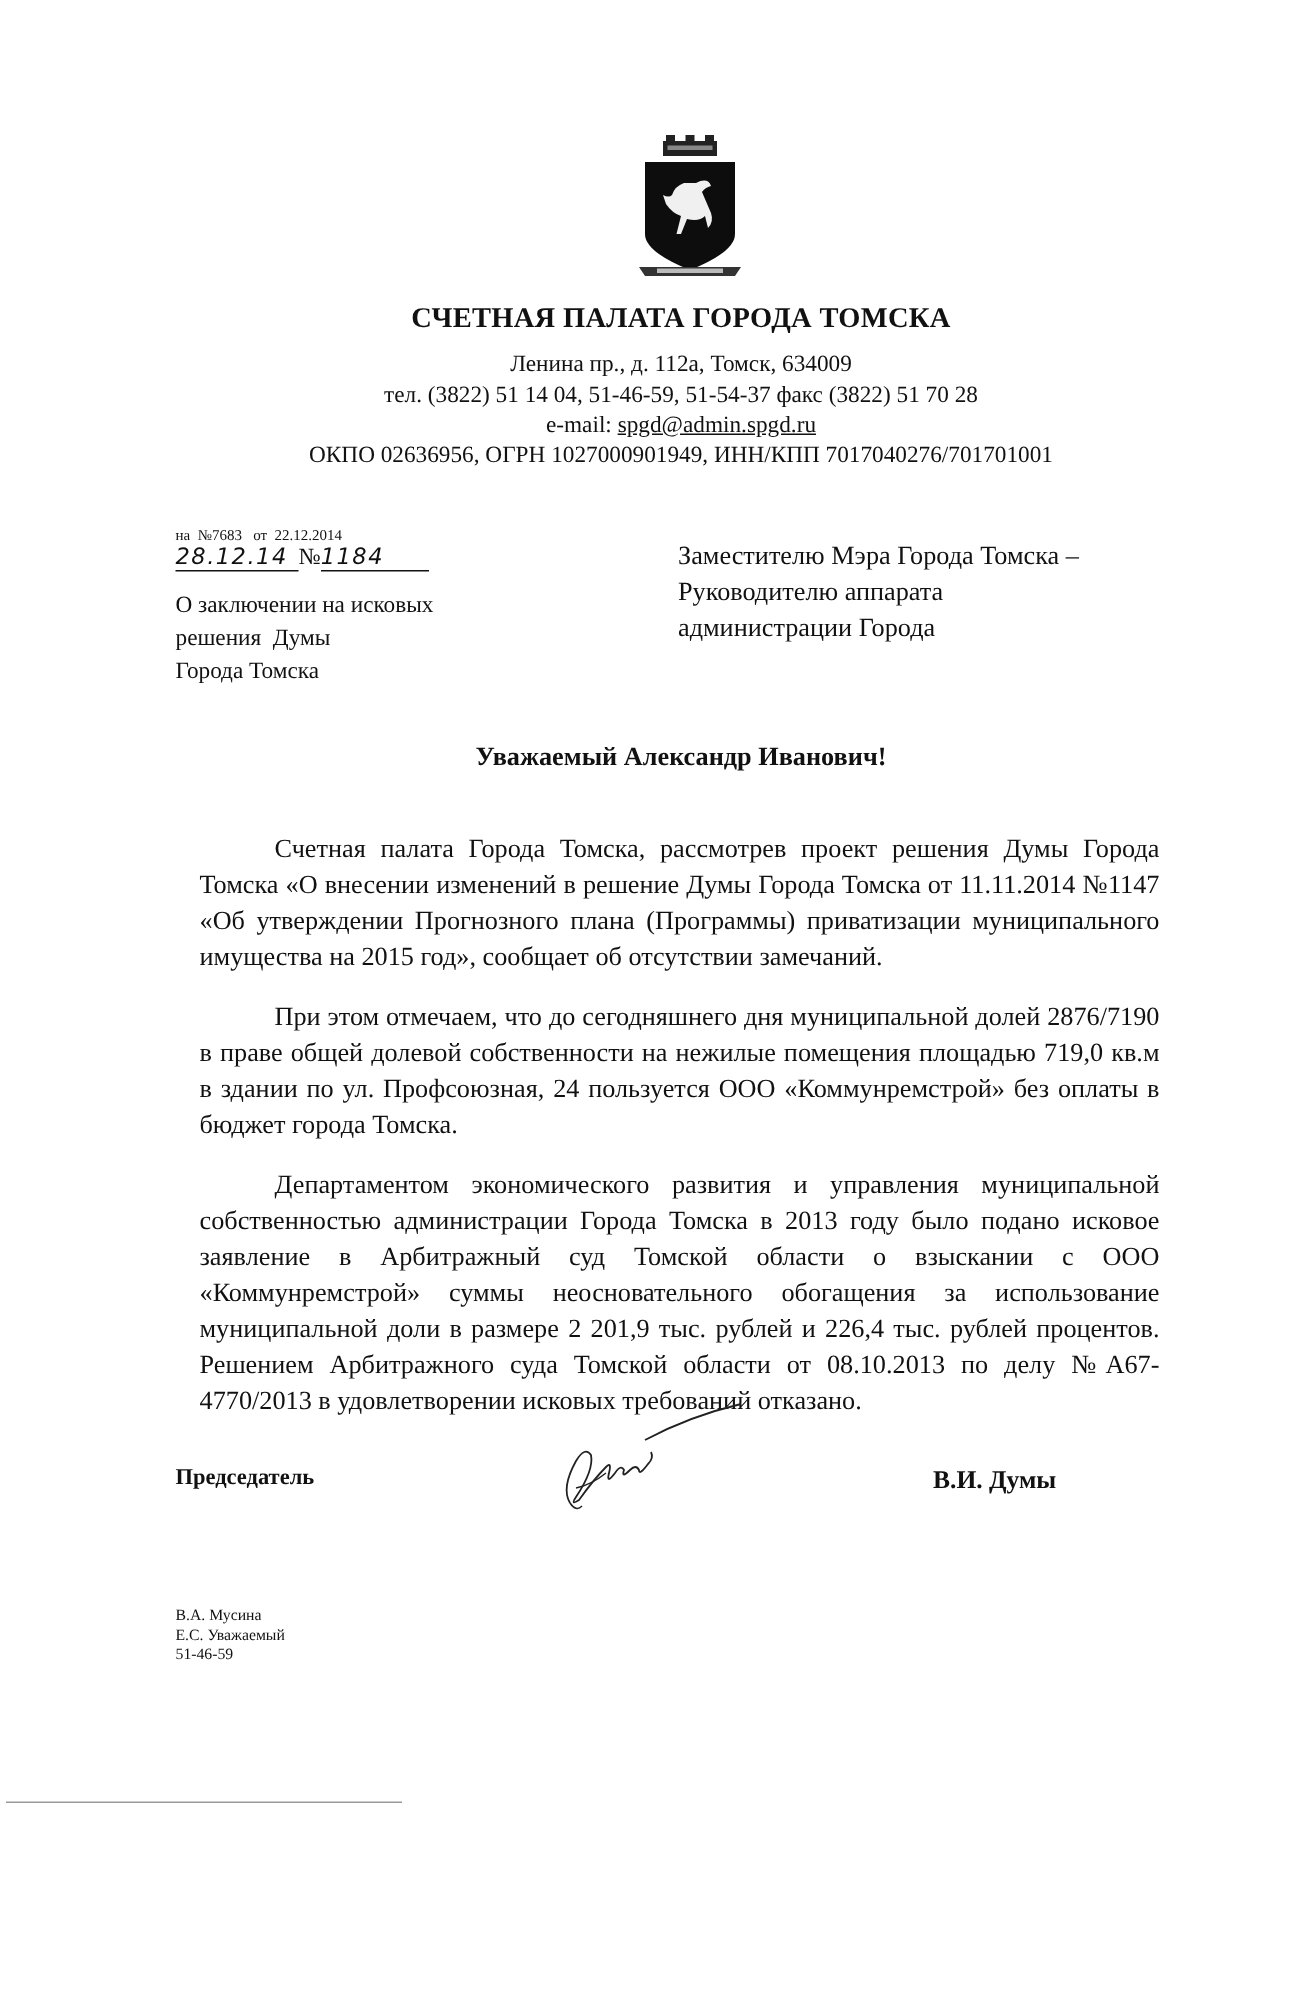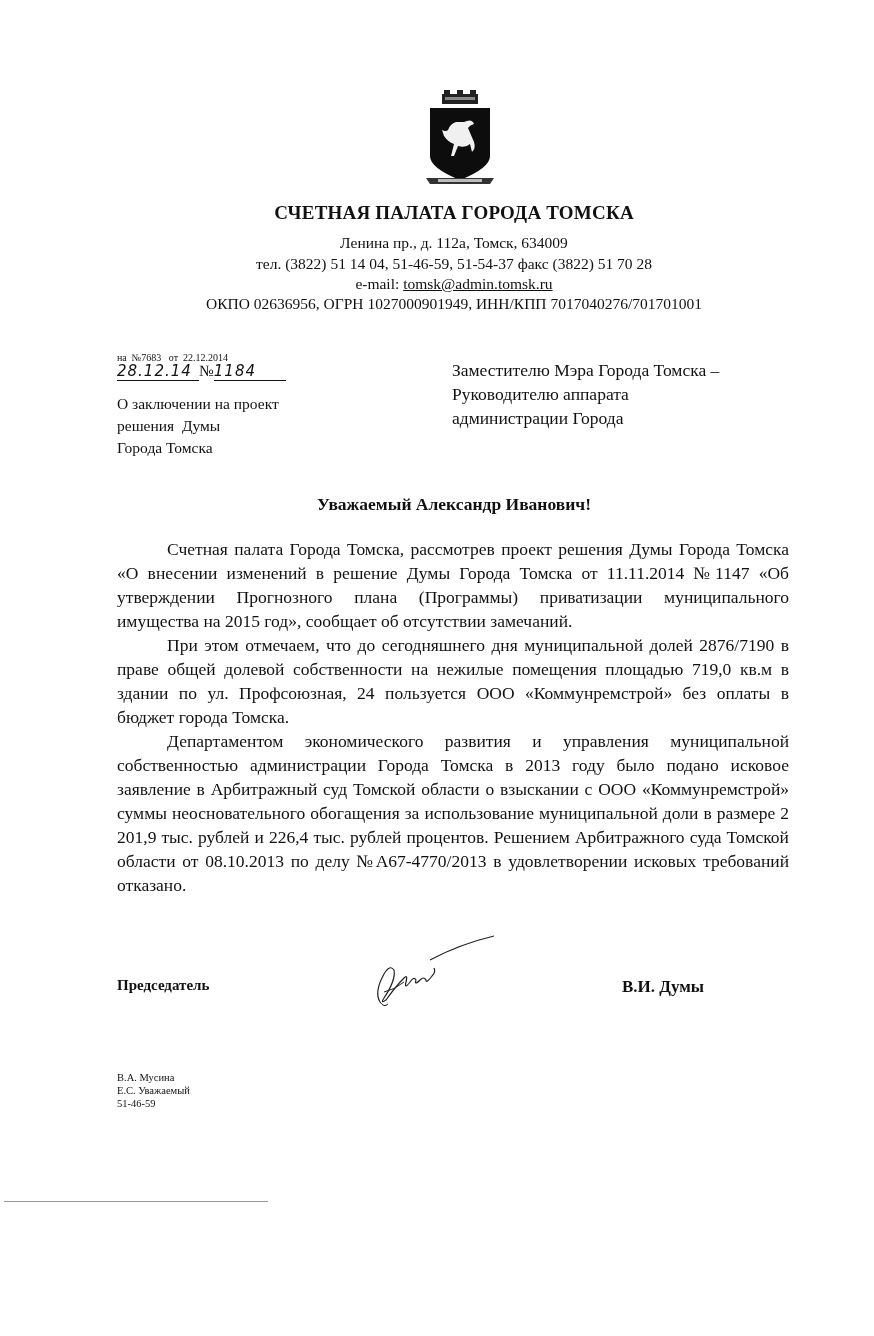--- a/index.html
+++ b/index.html
@@ -10,21 +10,21 @@
   .org-title { left: 0; width: 908px; top: 202px; text-align: center; font-weight: bold; font-size: 19px; letter-spacing: 0.2px; }
   .hdr-line { left: 0; width: 908px; text-align: center; font-size: 15.5px; }
   .hdr-line a { color: #111; text-decoration: underline; }
   .reg-line { left: 117px; top: 320px; font-size: 15.5px; margin-top: 42px; }
   .reg-line .hand { font-family: "DejaVu Sans", sans-serif; font-style: italic; font-size: 15px; letter-spacing: 1px; display: inline-block; border-bottom: 1px solid #111; }
   .ref-line { left: 117px; top: 352px; font-size: 10px; }
   .subject { left: 117px; top: 393px; font-size: 15.5px; line-height: 22px; width: 240px; }
   .addressee { left: 452px; top: 358px; font-size: 17.5px; line-height: 24px; width: 340px; }
   .greeting { left: 0; width: 908px; top: 494px; text-align: center; font-weight: bold; font-size: 17.5px; }
   .body-text { left: 117px; top: 537px; width: 672px; font-size: 17.5px; line-height: 24px; text-align: justify; }
-  .body-text p { margin: 0; text-indent: 50px; text-align: justify; }
+  .body-text p { margin: 16px; text-indent: 50px; text-align: justify; }
   .sign-role { left: 117px; top: 977px; font-weight: bold; font-size: 15px; }
   .sign-name { left: 622px; top: 977px; font-weight: bold; font-size: 17px; }
   .signature { left: 370px; top: 932px; width: 135px; height: 80px; }
   .executors { left: 117px; top: 1071px; font-size: 10.5px; line-height: 13px; }
   .footer-rule { left: 4px; top: 1201px; width: 264px; height: 0; border-top: 1px solid #999; }
 </style>
 </head>
 <body>
 
 <div class="abs emblem">
@@ -42,31 +42,31 @@
 
     <path d="M2 88 H70 L66 94 H6 Z" fill="#333"></path>
     <rect x="14" y="89" width="44" height="3" fill="#bbb"></rect>
   </svg>
 </div>
 
 <div class="abs org-title">СЧЕТНАЯ ПАЛАТА ГОРОДА ТОМСКА</div>
 <div class="abs hdr-line" style="top:234px">Ленина пр., д. 112а, Томск, 634009</div>
 <div class="abs hdr-line" style="top:255px">тел. (3822) 51 14 04, 51-46-59, 51-54-37 факс (3822) 51 70 28</div>
 <div class="abs hdr-line" style="top:275px">
-  <span>e-mail: </span><a>tomsk@admin.tomsk.ru</a>
+  <span>e-mail: </span><a>spgd@admin.spgd.ru</a>
 </div>
 <div class="abs hdr-line" style="top:295px">ОКПО 02636956, ОГРН 1027000901949, ИНН/КПП 7017040276/701701001</div>
 
 <div class="abs reg-line">
   <span class="hand" style="width:82px">28.12.14</span><span>№</span><span class="hand" style="width:72px">1184</span>
 </div>
 <div class="abs ref-line" style="white-space:pre">на  №7683   от  22.12.2014</div>
 
 <div class="abs subject">
-  <div>О заключении на проект</div>
+  <div>О заключении на исковых</div>
   <div style="white-space:pre">решения  Думы</div>
   <div>Города Томска</div>
 </div>
 
 <div class="abs addressee">
   <div>Заместителю Мэра Города Томска –</div>
   <div>Руководителю аппарата</div>
   <div>администрации Города</div>
 </div>
 

